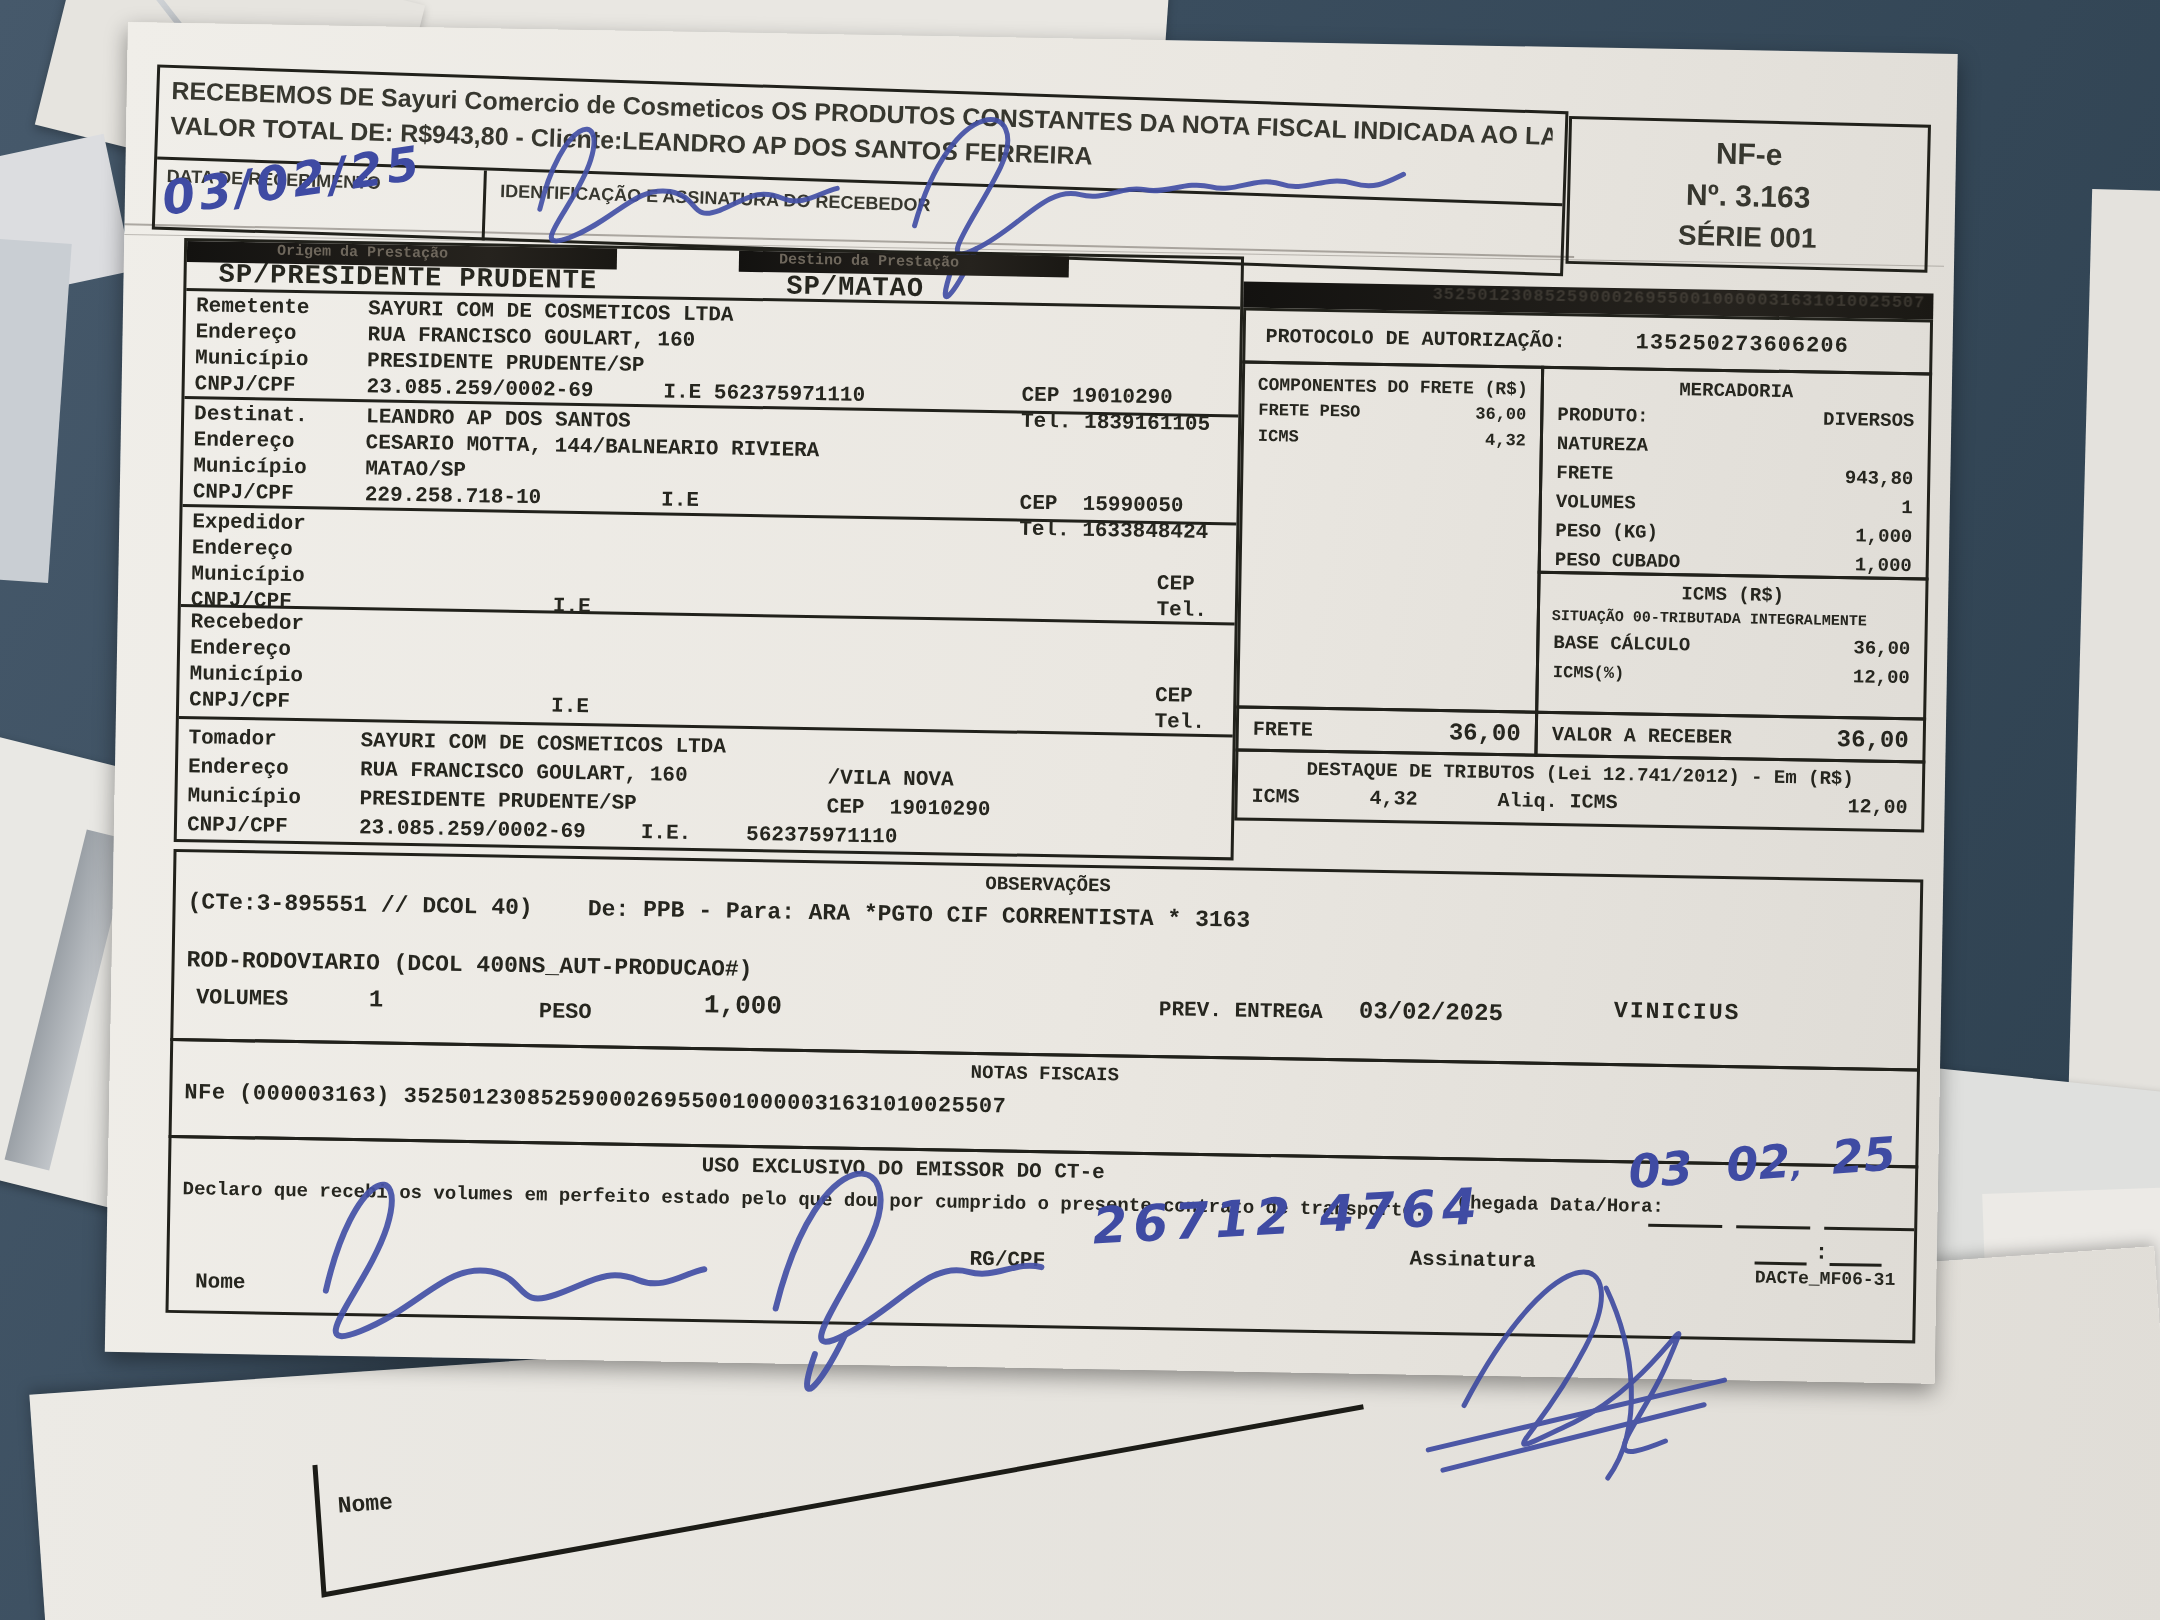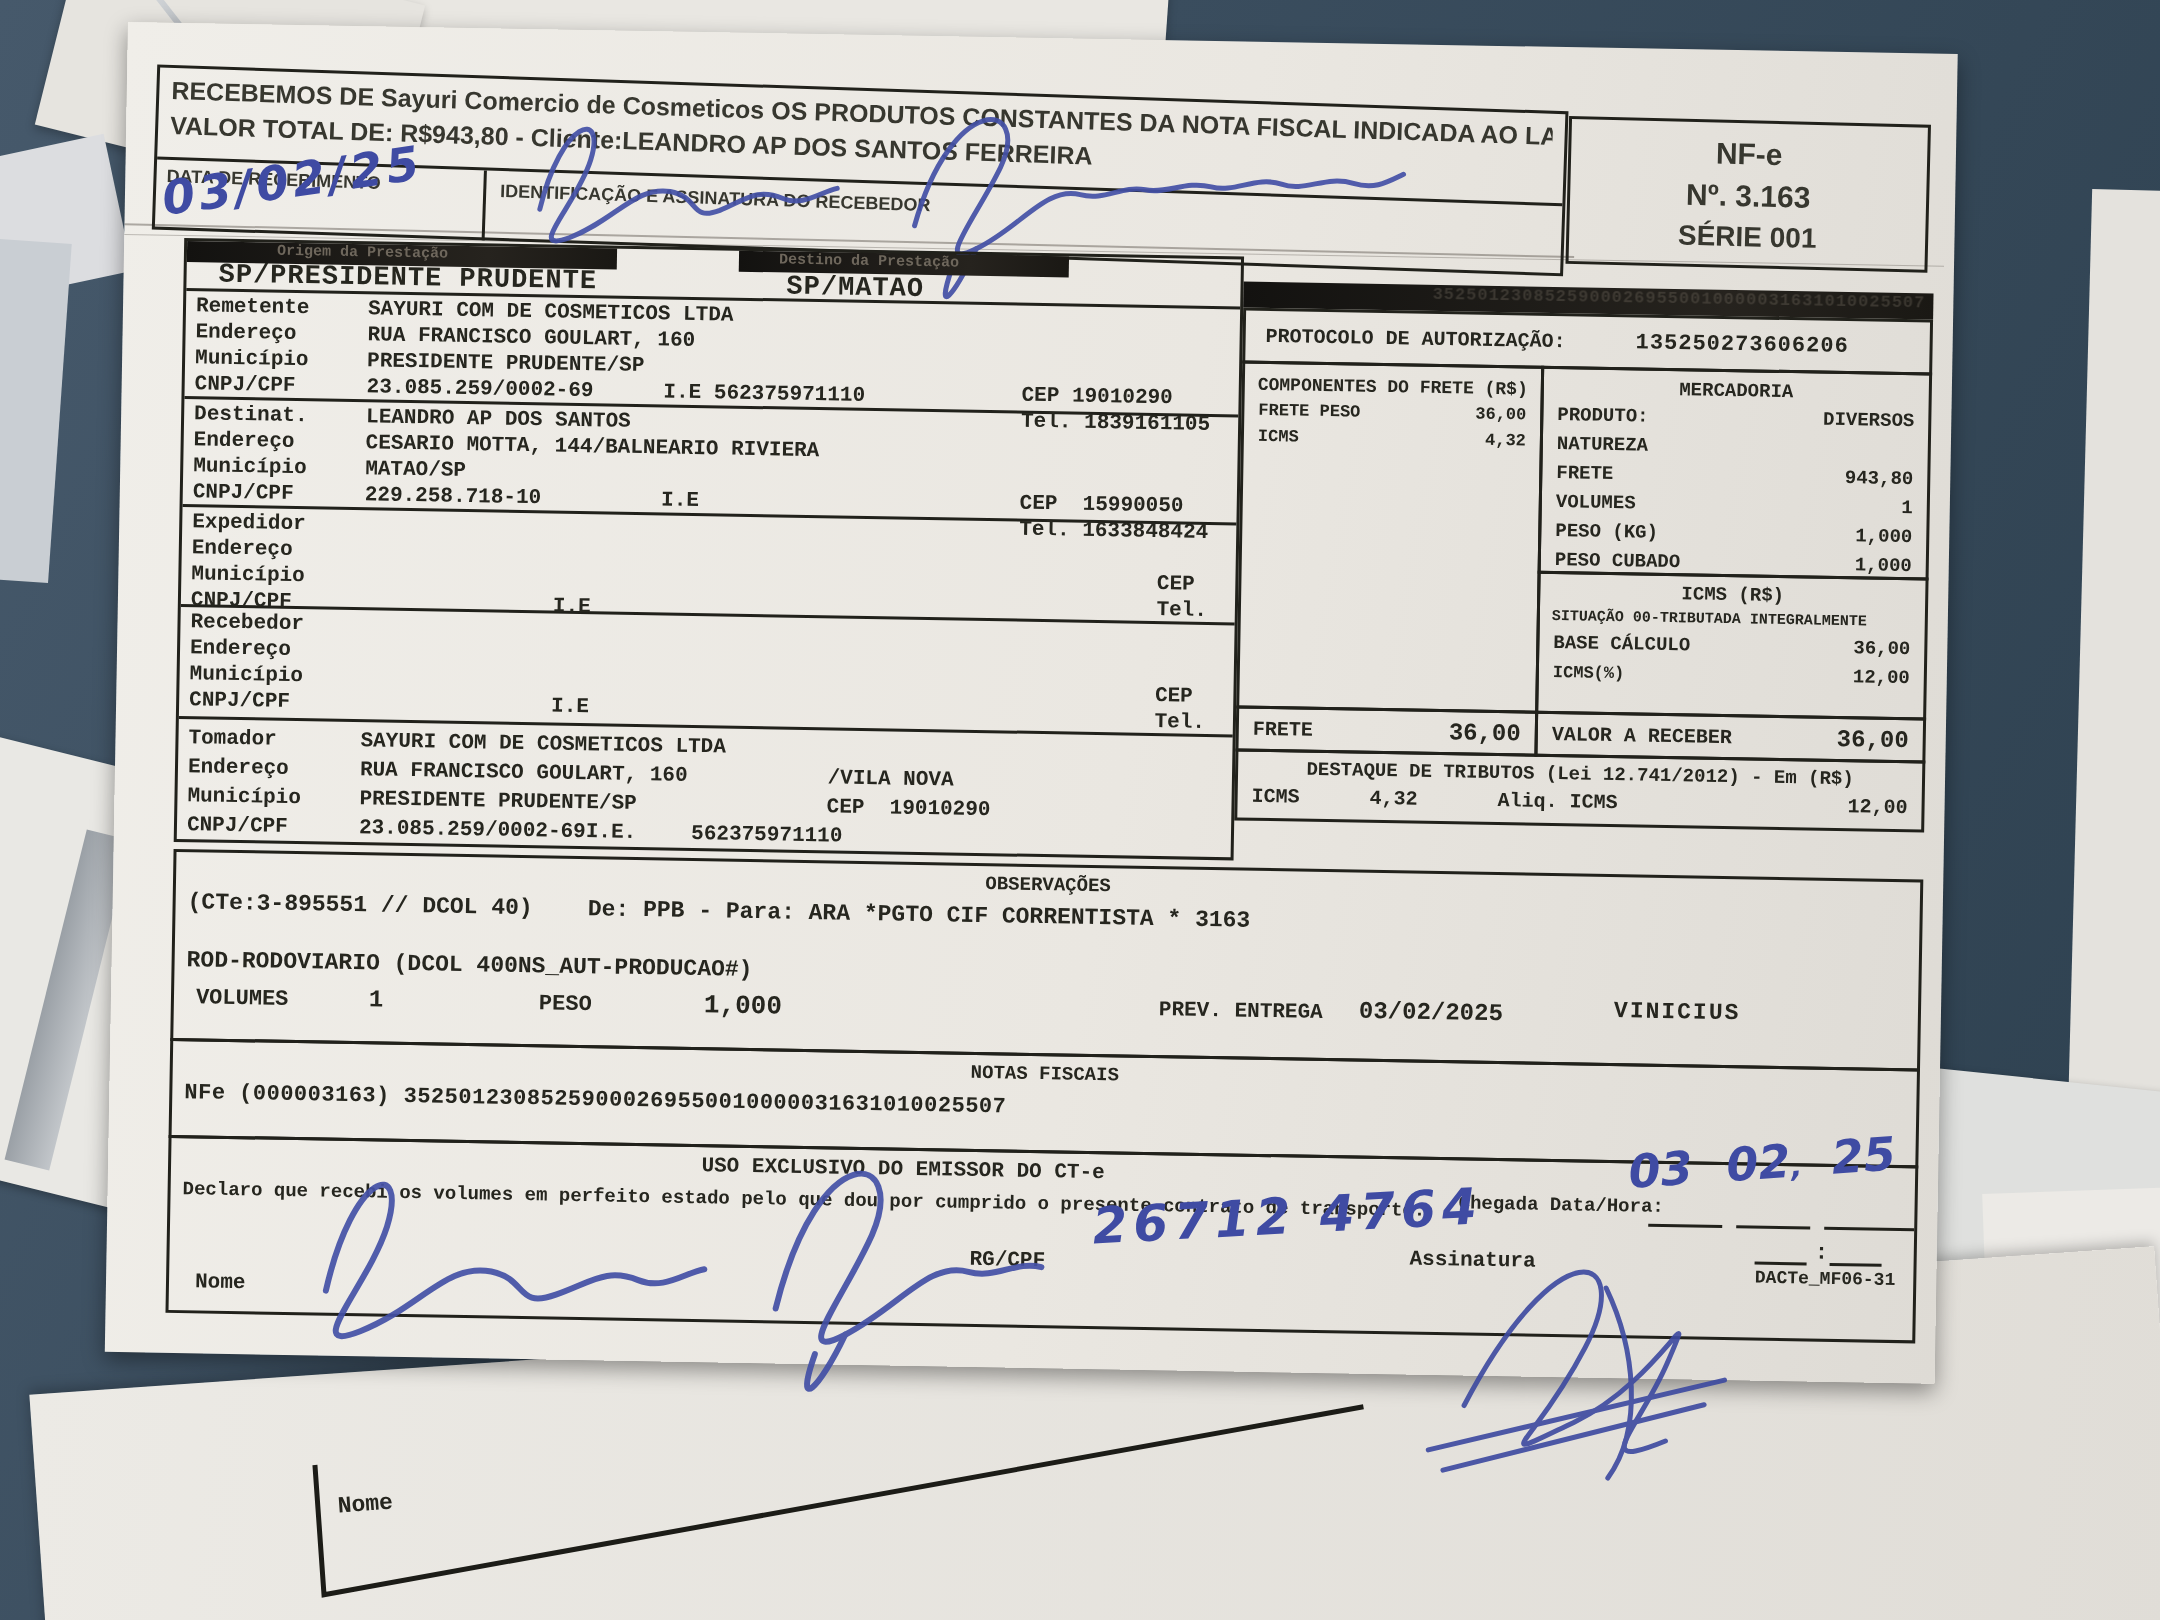--- a/index.html
+++ b/index.html
@@ -132,21 +132,21 @@
           <div class="pceptel mono" style="bottom:-2px">
             <div><span>CEP</span></div>
             <div><span>Tel.</span></div>
           </div>
         </div>
 
         <div style="position:relative;height:120px;padding-top:4px">
           <div class="prow mono" style="height:29px;line-height:29px"><span class="plbl">Tomador</span><span>SAYURI COM DE COSMETICOS LTDA</span></div>
           <div class="prow mono" style="height:29px;line-height:29px"><span class="plbl">Endereço</span><span>RUA FRANCISCO GOULART, 160</span><span style="margin-left:140px">/VILA NOVA</span></div>
           <div class="prow mono" style="height:29px;line-height:29px"><span class="plbl">Município</span><span>PRESIDENTE PRUDENTE/SP</span><span style="margin-left:190px"><span>CEP</span>&nbsp;&nbsp;<span>19010290</span></span></div>
-          <div class="prow mono" style="height:29px;line-height:29px"><span class="plbl">CNPJ/CPF</span><span>23.085.259/0002-69</span><span style="">I.E.</span><span style="margin-left:55px">562375971110</span></div>
+          <div class="prow mono" style="height:29px;line-height:29px"><span class="plbl">CNPJ/CPF</span><span>23.085.259/0002-69</span><span style="margin-left:55px">I.E.</span><span style="margin-left:55px">562375971110</span></div>
         </div>
       </div>
 
       <div style="width:690px;margin-top:25px">
 
         <div class="darkbar mono" style="height:26px;font-size:17px;text-align:right;padding-right:8px;letter-spacing:1px">
           <span style="opacity:.38;filter:blur(.6px)">35250123085259000269550010000031631010025507</span>
         </div>
 
         <div class="box" style="height:56px;display:flex;align-items:center;padding:0 20px;white-space:nowrap">
@@ -232,21 +232,21 @@
       </div>
     </div>
 
     <div class="box" style="margin-top:7px;height:192px;position:relative;padding-top:5px">
       <div class="ttl mono" style="font-size:19px">OBSERVAÇÕES</div>
       <div class="mono" style="font-size:23px;padding:6px 12px;white-space:pre">(CTe:3-895551 // DCOL 40)    De: PPB - Para: ARA *PGTO CIF CORRENTISTA * 3163</div>
       <div class="mono" style="font-size:23px;padding:26px 12px 0 12px;white-space:pre">ROD-RODOVIARIO (DCOL 400NS_AUT-PRODUCAO#)</div>
       <div style="position:relative;height:40px">
         <span class="mono abs" style="left:22px;top:12px;font-size:22px">VOLUMES</span>
         <span class="mono abs" style="left:195px;top:10px;font-size:24px">1</span>
-        <span class="mono abs" style="left:365px;top:12px;font-size:22px">PESO</span>
+        <span class="mono abs" style="left:365px;top:20px;font-size:22px">PESO</span>
         <span class="mono abs" style="left:530px;top:8px;font-size:26px">1,000</span>
         <span class="mono abs" style="left:985px;top:8px;font-size:21px">PREV. ENTREGA</span>
         <span class="mono abs" style="left:1185px;top:4px;font-size:24px">03/02/2025</span>
         <span class="mono abs" style="left:1440px;top:0;font-size:23px;letter-spacing:2px">VINICIUS</span>
       </div>
     </div>
 
     <div class="box" style="margin-top:-3px;height:100px;padding-top:5px">
       <div class="ttl mono" style="font-size:19px">NOTAS FISCAIS</div>
       <div class="mono" style="font-size:22px;padding:8px 12px;letter-spacing:.5px">NFe (000003163) 35250123085259000269550010000031631010025507</div>

